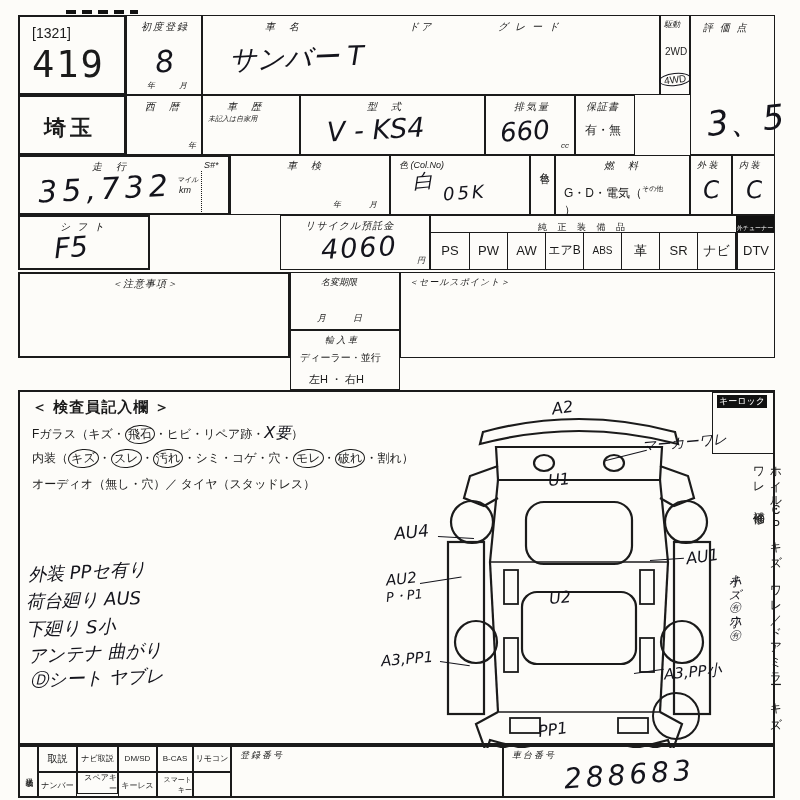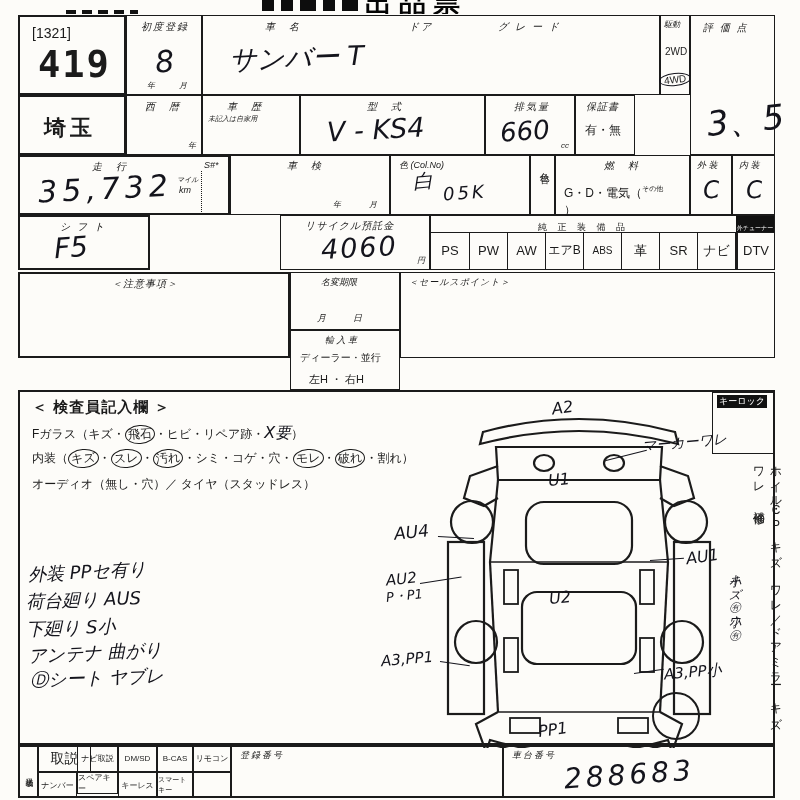--- a/index.html
+++ b/index.html
@@ -13,42 +13,32 @@
   .abs{position:absolute;}
   .vert{writing-mode:vertical-rl;text-orientation:upright;}
   .circ{display:inline-block;border:1.5px solid #1b1b1b;border-radius:50%;padding:0 2px;transform:rotate(-4deg);}
   .ellipse{display:inline-block;border:1.8px solid #14141c;border-radius:50%;padding:0 4px;transform:rotate(-6deg);}
   .annline{position:absolute;border-top:1.7px solid #14141c;transform-origin:left center;}
   .bar{display:inline-block;background:#0d0d0d;}
   .titleclip{position:absolute;left:262px;top:0;width:300px;height:14px;overflow:hidden;}
   .titleinner{display:flex;align-items:flex-start;gap:7px;margin-top:-15px;}
   .titletext{font-size:27px;font-weight:bold;letter-spacing:7px;color:#050505;}
   svg{position:absolute;}
-  .cell{position:absolute;border:1.2px solid #1b1b1b;box-sizing:border-box;display:flex;align-items:center;justify-content:center;}
+  .cell{position:absolute;border:1.2px solid #1b1b1b;box-sizing:border-box;display:flex;align-items:center;justify-content:center;text-align:right;}
 </style>
 </head>
 <body>
 
 <div id="stage">
 
-  <div class="titleclip">
-    <div class="titleinner">
-      <span class="bar" style="width:12px;height:26px"></span>
-      <span class="bar" style="width:12px;height:26px"></span>
-      <span class="bar" style="width:16px;height:26px"></span>
-      <span class="bar" style="width:12px;height:26px"></span>
-      <span class="bar" style="width:16px;height:26px"></span>
-      <span class="titletext">出品票</span>
-    </div>
-  </div>
   <div class="abs" style="left:66px;top:10px;width:72px;height:4px;background:repeating-linear-gradient(90deg,#111 0 10px,transparent 10px 16px);"></div>
 
   <div class="box thick" style="left:18px;top:15px;width:108px;height:80px">
     <span class="abs" style="left:12px;top:8px;font-size:14px">[1321]</span>
-    <span class="abs" style="left:18px;top:26px;font-size:37px;font-weight:bold;font-family:'DejaVu Sans Mono',monospace;letter-spacing:2px">419</span>
+    <span class="abs" style="left:12px;top:26px;font-size:37px;font-weight:normal;font-family:'DejaVu Sans Mono',monospace;letter-spacing:2px">419</span>
   </div>
 
   <div class="box" style="left:126px;top:15px;width:76px;height:80px">
     <span class="lbl" style="left:14px;top:4px">初度登録</span>
     <span class="hw" style="position:absolute;left:28px;top:28px;font-size:30px;transform:rotate(-5deg)">8</span>
     <span class="lbl sm" style="right:6px;bottom:3px;letter-spacing:8px">年　月</span>
   </div>
 
   <div class="box" style="left:202px;top:15px;width:458px;height:80px">
     <span class="lbl" style="left:62px;top:4px">車　名</span>
@@ -257,21 +247,21 @@
   <div class="annline" style="left:440px;top:661px;width:30px;transform:rotate(8deg)"></div>
   <span class="hw abs" style="left:664px;top:663px;font-size:15px;transform:rotate(-5deg)">A3,PP小</span>
   <div class="annline" style="left:634px;top:673px;width:30px;transform:rotate(-8deg)"></div>
   <span class="hw abs" style="left:538px;top:720px;font-size:16px;transform:rotate(-8deg)">PP1</span>
   <div class="abs" style="left:652px;top:692px;width:44px;height:44px;border:2.2px solid #1b1b1b;border-radius:50%"></div>
 
   <div class="box thick" style="left:18px;top:745px;width:757px;height:53px"></div>
   <div class="cell" style="left:18px;top:745px;width:20px;height:53px">
     <span class="vert" style="font-size:8px">後送品</span>
   </div>
-  <div class="cell" style="left:38px;top:745px;width:53px;height:27px;font-size:14px">取説</div>
+  <div class="cell" style="left:38px;top:745px;width:39px;height:27px;font-size:10px">取説</div>
   <div class="cell" style="left:77px;top:745px;width:41px;height:27px;font-size:8px">ナビ取説</div>
   <div class="cell" style="left:118px;top:745px;width:39px;height:27px;font-size:8px">DM/SD</div>
   <div class="cell" style="left:157px;top:745px;width:36px;height:27px;font-size:8px">B-CAS</div>
   <div class="cell" style="left:193px;top:745px;width:38px;height:27px;font-size:8px">リモコン</div>
   <div class="cell" style="left:38px;top:772px;width:39px;height:26px;font-size:8px">ナンバー</div>
   <div class="cell" style="left:77px;top:772px;width:41px;height:22px;font-size:8px">スペアキー</div>
   <div class="cell" style="left:118px;top:772px;width:39px;height:26px;font-size:8px">キーレス</div>
   <div class="cell" style="left:157px;top:772px;width:36px;height:26px;font-size:7px">スマートキー</div>
   <div class="cell" style="left:193px;top:772px;width:38px;height:26px"></div>
   <div class="box" style="left:231px;top:745px;width:272px;height:53px;border-width:1.2px">

